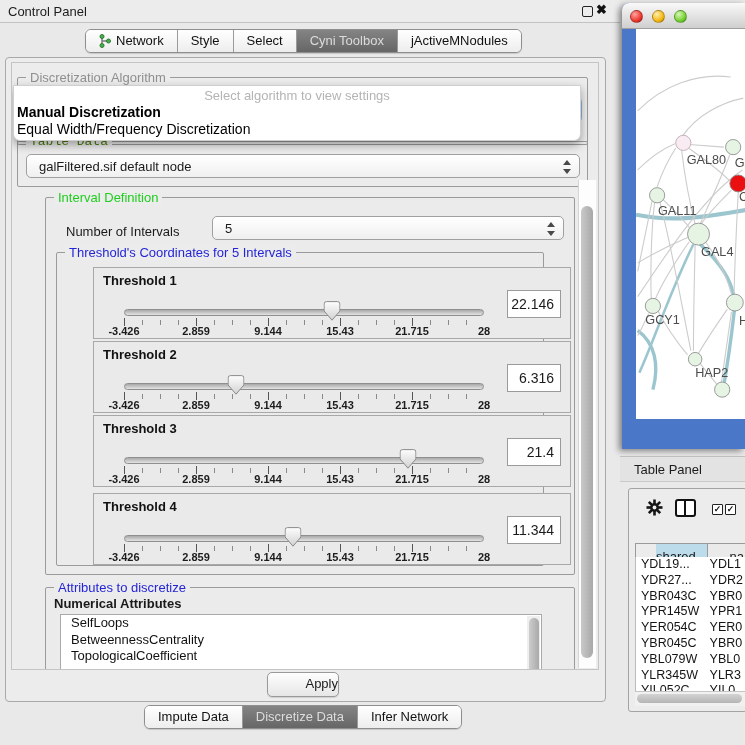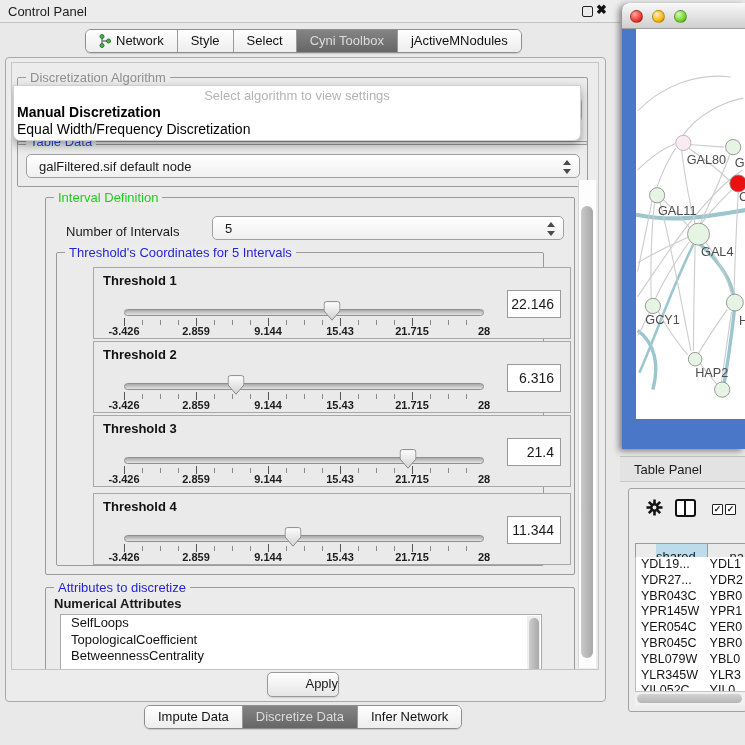--- a/index.html
+++ b/index.html
@@ -23,21 +23,21 @@
   #bottomtabs{left:144px;top:705px;}
 
   #panel{left:5px;top:57px;width:599px;height:643px;border:1px solid #a9a9a9;border-radius:4px;background:#ececec;}
   #viewport{left:11px;top:62px;width:586px;height:606px;border:1px solid #c4c4c4;background:#ececec;overflow:hidden;}
 
   .group{position:absolute;border:1px solid #9b9b9b;border-radius:2px;}
   .gtitle{position:absolute;top:-8px;left:8px;background:#ececec;padding:0 4px;font-size:13px;white-space:nowrap;}
   .gtitle.green{color:#1ecd1e;}
   .gtitle.blue{color:#2525d8;}
   .gtitle.gray{color:#8f8f8f;}
-  .gtitle.dark{color:#1d4ed8;}
+  .gtitle.dark{color:#4d7c0f;font-family:Liberation Mono, monospace;}
 
   .combo{position:absolute;height:24px;border:1px solid #a0a0a0;border-radius:5px;
          background:linear-gradient(#ffffff,#f0f0f0);font-size:13px;display:flex;align-items:center;
          padding-left:12px;box-sizing:border-box;}
   .spinner{position:absolute;right:8px;top:4px;width:9px;height:16px;}
   .spinner::before,.spinner::after{content:"";position:absolute;left:1px;border-left:4px solid transparent;border-right:4px solid transparent;}
   .spinner::before{top:1px;border-bottom:5px solid #4a4a4a;}
   .spinner::after{bottom:1px;border-top:5px solid #4a4a4a;}
 
   
@@ -277,22 +277,22 @@
         <div class="vbox">11.344</div>
       </div>
     </div>
   </div>
 
   <div class="group" style="left:33px;top:524px;width:528px;height:120px;background:#ebebeb;">
     <div class="gtitle blue">Attributes to discretize</div>
     <div class="abs" style="left:8px;top:8px;font-size:13px;font-weight:700;">Numerical Attributes</div>
     <div id="attr-list">
       <div class="li">SelfLoops</div>
+        <div class="li">BetweennessCentrality</div>
         <div class="li">TopologicalCoefficient</div>
-        <div class="li">BetweennessCentrality</div>
         <div class="vscroll-in">
           <div class="th"></div>
         </div>
     </div>
   </div>
 </div>
 
 <div class="abs" id="vscroll">
     <div class="th"></div>
   </div>

